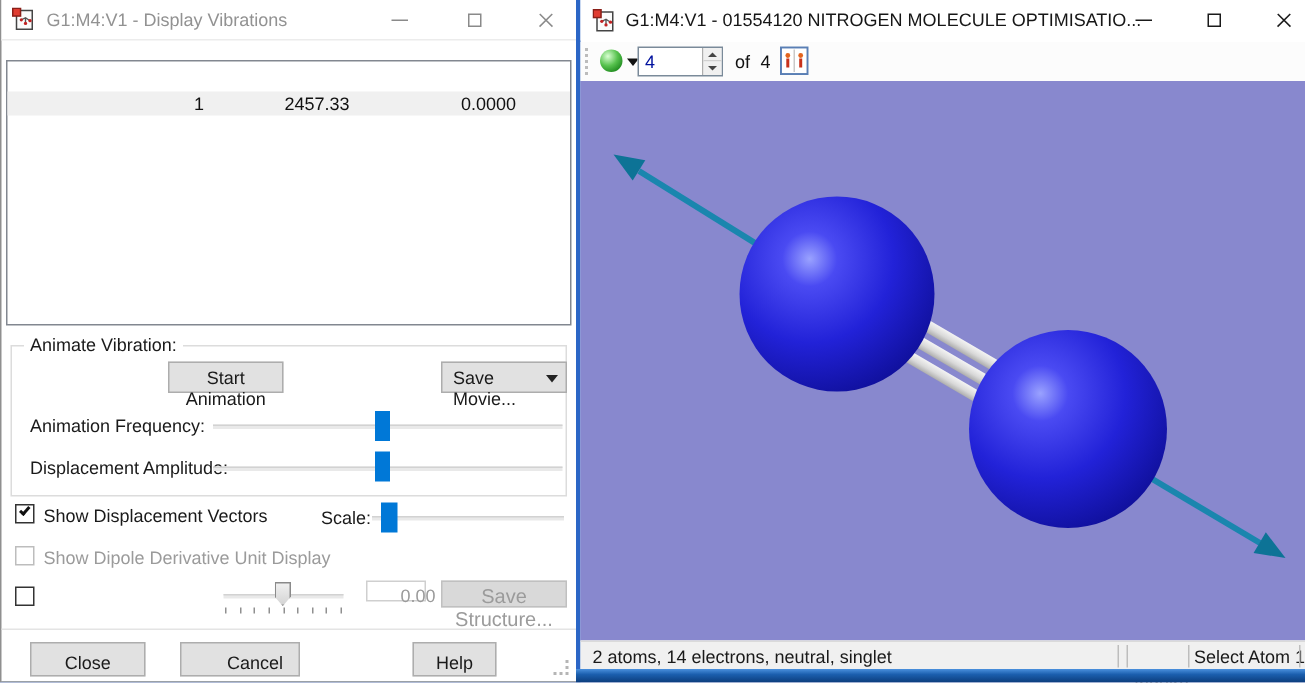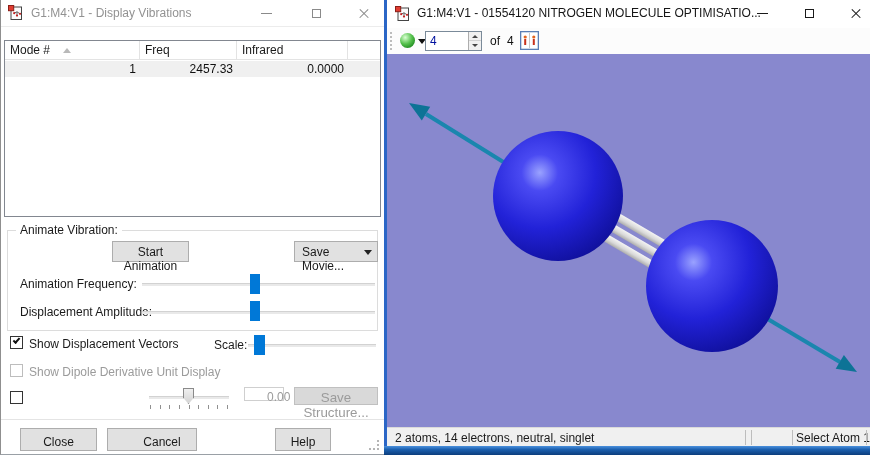--- a/index.html
+++ b/index.html
@@ -74,21 +74,21 @@
   #manual-ticks { position:absolute; left:149px; top:405px; width:78px; display:flex; justify-content:space-between; }
   #manual-ticks div { width:1px; height:4px; background:#909090; }
   #manual-value { position:absolute; left:243px; top:387px; width:40px; height:14px;
     border:1px solid #cfcfcf; background:#fff; color:#9b9b9b; padding:2px 0 0 22px; }
   #save-structure { position:absolute; left:293px; top:387px; width:84px; height:18px;
     background:#d9d9d9; border:1px solid #c0c0c0; color:#9b9b9b; padding-top:2px; }
 
   #left-sep { position:absolute; left:0; top:419px; width:384px; height:1px; background:#e4e4e4; }
   .footer-btn { position:absolute; top:428px; height:23px; padding-top:4px; }
   #btn-close { left:19px; width:77px; }
-  #btn-cancel { left:106px; width:90px;padding-left:20px; }
+  #btn-cancel { left:119px; width:80px;padding-left:20px; }
   #btn-spectrum { left:190px; width:77px; }
   #btn-help { left:274px; width:56px; }
   .grip { position:absolute; right:5px; bottom:4px; width:9px; height:9px; }
   .grip i { position:absolute; width:2px; height:2px; background:#b5b5b5; }
   .grip i:nth-child(1){ right:0; bottom:0; } .grip i:nth-child(2){ right:4px; bottom:0; }
   .grip i:nth-child(3){ right:0; bottom:4px; } .grip i:nth-child(4){ right:8px; bottom:0; }
   .grip i:nth-child(5){ right:0; bottom:8px; }
 
   
   #right-window { position:absolute; left:384px; top:0; width:486px; height:455px; background:#fff; }
@@ -151,33 +151,20 @@
         </span>
       <span class="win-btn" style="left:299px;">
           <i class="glyph-max"></i>
         </span>
       <span class="win-btn" style="left:346px;">
           <i class="glyph-close"></i>
         </span>
     </div>
 
     <div id="vib-table">
-      <div class="th-row">
-        <div class="th th1">
-          <span>Mode #</span>
-          <i class="sort-up"></i>
-        </div>
-        <div class="th th2">
-          <span>Freq</span>
-        </div>
-        <div class="th th3">
-          <span>Infrared</span>
-        </div>
-        <div class="th th4"></div>
-      </div>
       <div class="td-row">
         <div class="td td1">1</div>
         <div class="td td2">2457.33</div>
         <div class="td td3">0.0000</div>
       </div>
     </div>
 
     <div id="animate-group">
       <span class="group-label">Animate Vibration:</span>
       <button id="save-movie" class="btn">

